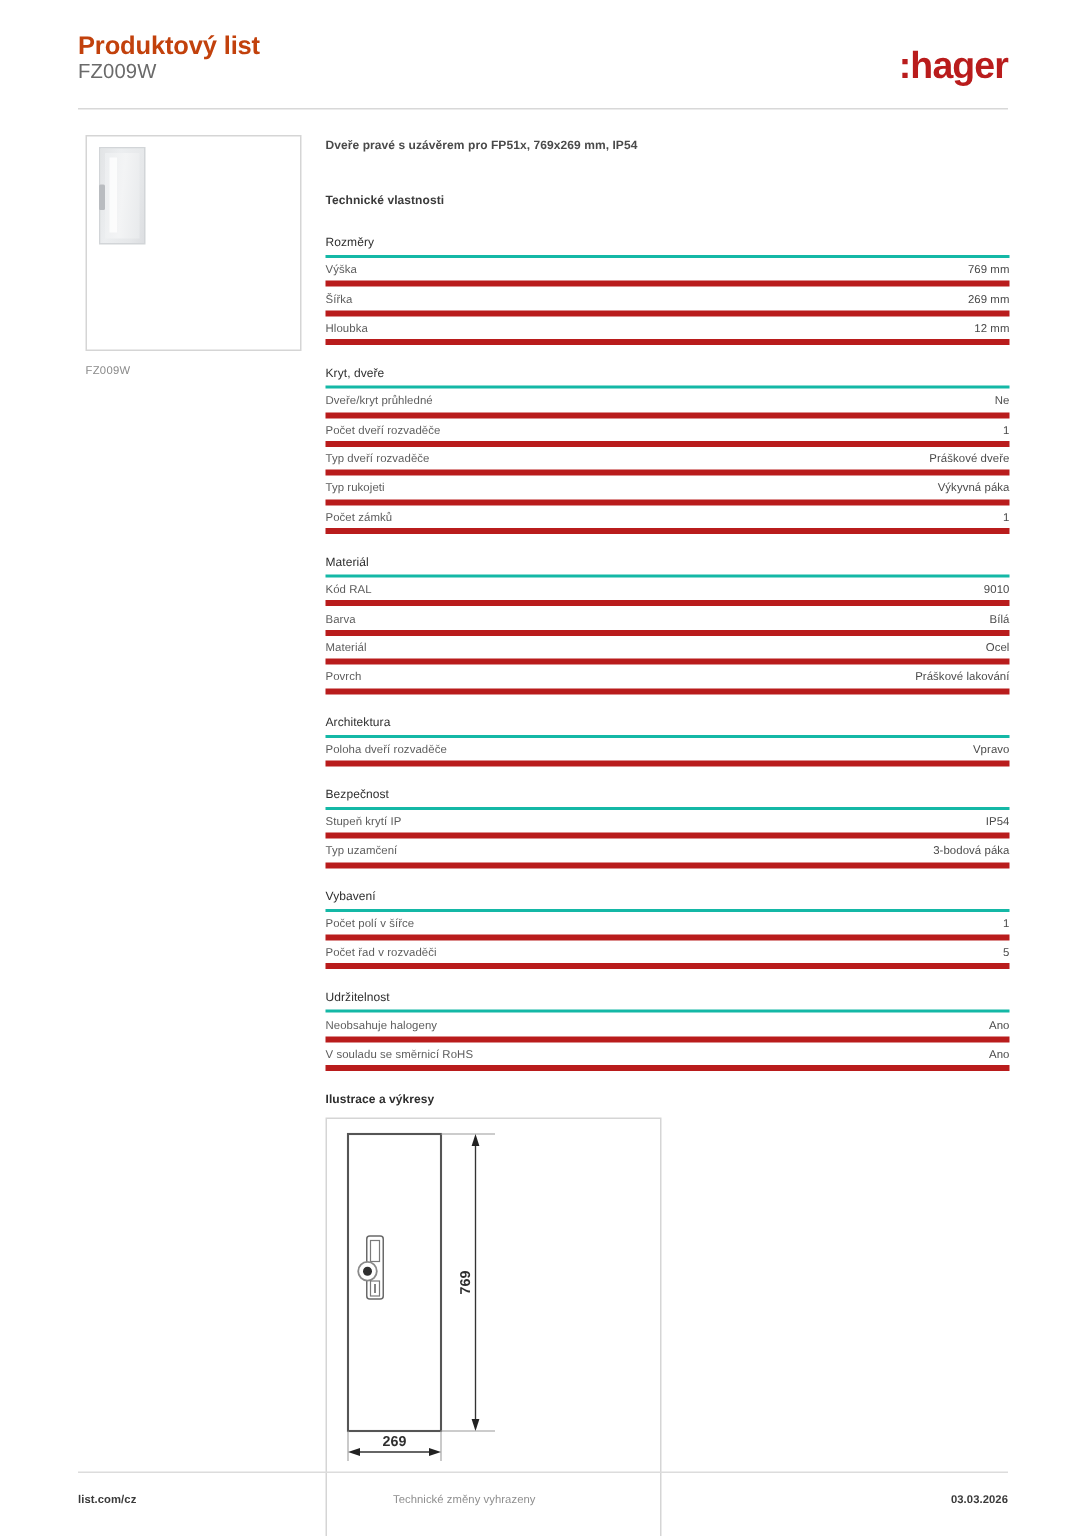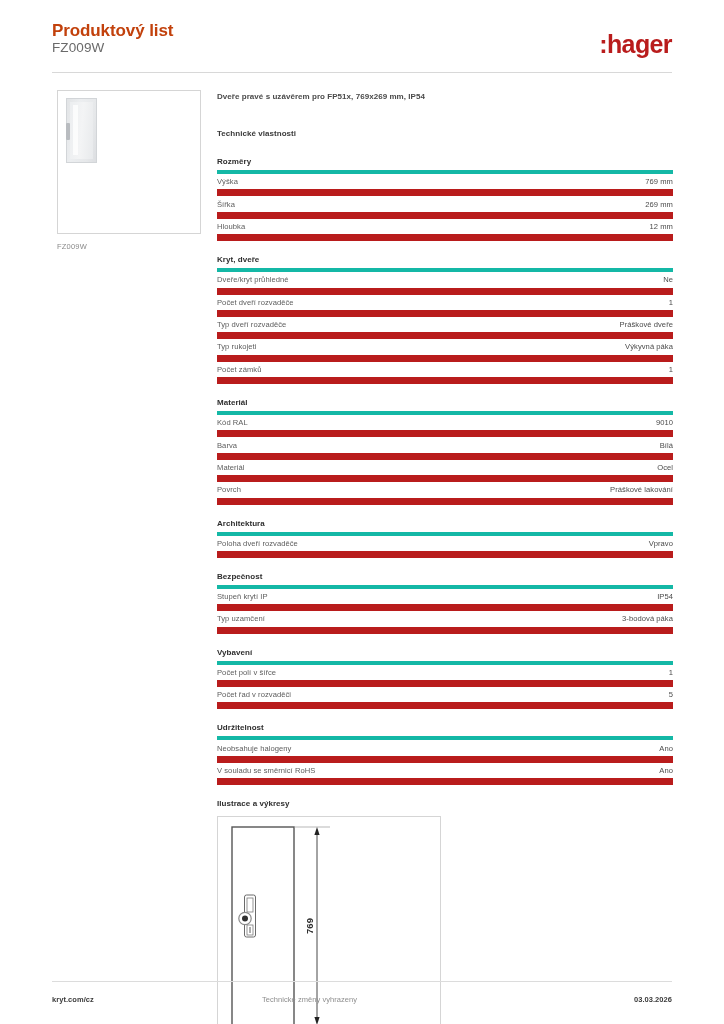--- a/index.html
+++ b/index.html
@@ -130,31 +130,31 @@
     font-size: 8px;
     font-weight: bold;
     color: #3a3a3a;
     letter-spacing: 0.05px;
     margin-bottom: 19px;
   }
 
   .section { margin-bottom: 14px; }
   .section-head {
     font-size: 8px;
-    font-weight: bold;
+    font-weight: normal;
     color: #2e2e2e;
     padding-bottom: 4px;
-    border-bottom: 4px solid #14b8a6;
+    border-bottom: 2px solid #14b8a6;
     letter-spacing: 0.05px;
   }
   .spec-row {
     display: flex;
     justify-content: space-between;
     align-items: baseline;
-    border-bottom: 7px solid #b91c1c;
+    border-bottom: 4px solid #b91c1c;
     padding: 3.2px 0 3.2px 0;
     min-height: 14px;
   }
   .spec-label {
     font-size: 7.6px;
     color: #5c5c5c;
     letter-spacing: 0.05px;
   }
   .spec-value {
     font-size: 7.6px;
@@ -380,17 +380,17 @@
         <polygon points="14,222 22,219.4 22,224.6" fill="#222222"></polygon>
         <polygon points="76,222 68,219.4 68,224.6" fill="#222222"></polygon>
         <text x="45" y="218" text-anchor="middle" font-family="Liberation Sans, sans-serif" font-size="9.5" font-weight="bold" fill="#2f2f2f">269</text>
       </svg>
     </div>
   </div>
 
   <div class="footer-rule"></div>
   <div class="footer">
     <span class="footer-center">Technické změny vyhrazeny</span>
-    <span class="footer-left">kryt.com/cz</span>
+    <span class="footer-left">list.com/cz</span>
     <span class="footer-right">03.03.2026</span>
   </div>
 
 </div>
 
 </body></html>

